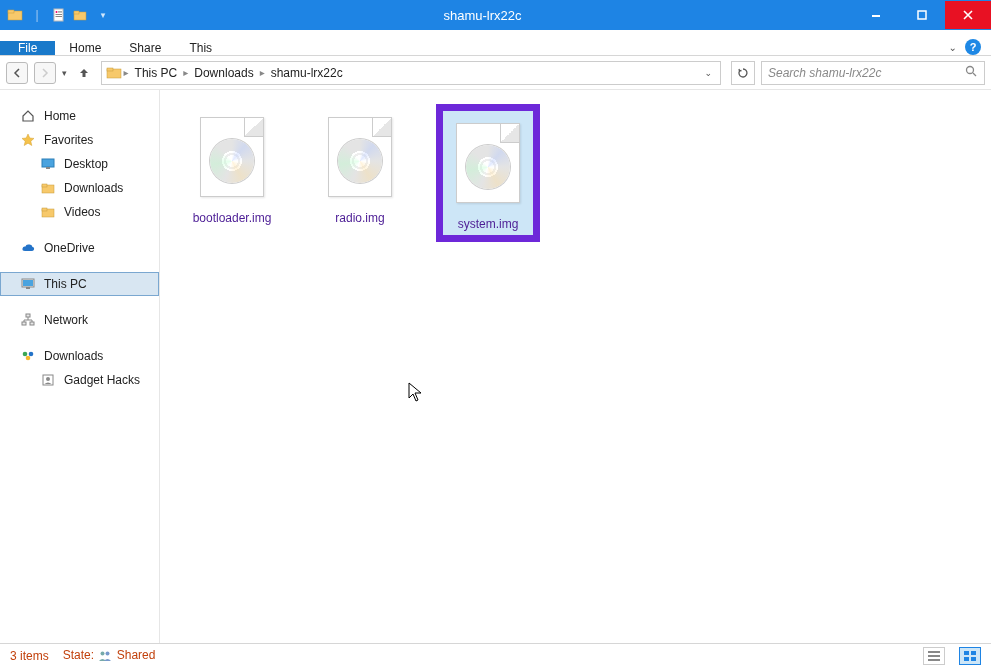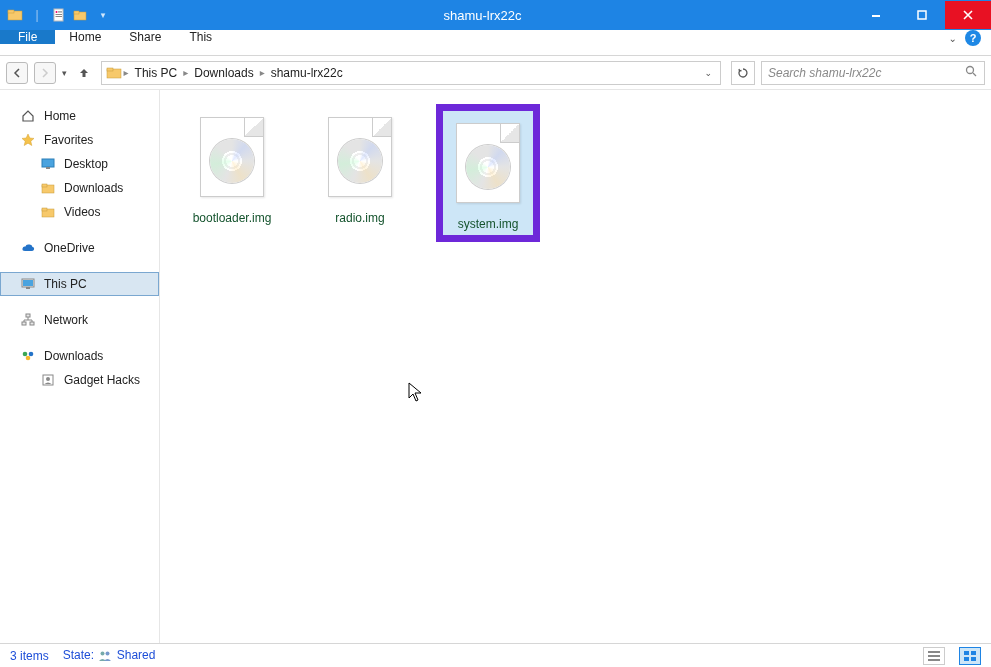--- a/index.html
+++ b/index.html
@@ -9,21 +9,21 @@
 .titlebar { height: 30px; background: #1e84e4; display: flex; align-items: center; color: #fff; }
 .titlebar-left { display: flex; align-items: center; gap: 4px; padding-left: 6px; }
 .titlebar-title { flex: 1; text-align: center; font-size: 13px; color: #fff; }
 .titlebar-controls { display: flex; }
 .title-btn { width: 46px; height: 28px; display: flex; align-items: center; justify-content: center; color: #fff; }
 .title-btn.close { background: #e81123; }
 .title-btn svg { display: block; }
 .qat-icon { width: 18px; height: 18px; display: flex; align-items: center; justify-content: center; }
 
 
-.ribbon { height: 26px; background: #fff; border-bottom: 1px solid #d6d6d6; display: flex; align-items: flex-start; }
+.ribbon { height: 26px; background: #fff; border-bottom: 1px solid #d6d6d6; display: flex; align-items: flex-end; }
 .ribbon-tab { padding: 0 14px; display: flex; align-items: center; font-size: 12px; color: #222; }
 .ribbon-tab.file { background: #1979ca; color: #fff; padding: 0 18px; }
 .ribbon-spacer { flex: 1; }
 .ribbon-right { display: flex; align-items: center; padding-right: 10px; gap: 8px; }
 .help-circle { width: 16px; height: 16px; border-radius: 50%; background: #1e88e5; color: #fff; display: flex; align-items: center; justify-content: center; font-size: 11px; font-weight: bold; }
 
 
 .navbar { height: 34px; border-bottom: 1px solid #e6e6e6; display: flex; align-items: center; padding: 0 6px; gap: 6px; }
 .nav-btn { width: 22px; height: 22px; border: 1px solid #bbb; border-radius: 3px; display: flex; align-items: center; justify-content: center; color: #555; background: #f7f7f7; }
 .nav-btn.disabled { color: #bbb; }
@@ -47,24 +47,24 @@
 
 
 .content { flex: 1; padding: 14px 20px; display: flex; gap: 24px; align-items: flex-start; }
 .file-item { width: 104px; display: flex; flex-direction: column; align-items: center; gap: 6px; padding: 4px; border: 1px solid transparent; }
 .file-item.selected { border: 7px solid #6d28d9; background: #cde6f7; }
 .file-icon-wrap { width: 96px; height: 96px; display: flex; align-items: center; justify-content: center; position: relative; }
 .file-page { width: 64px; height: 80px; background: #fff; border: 1px solid #ccc; position: relative; box-shadow: 1px 1px 2px rgba(0,0,0,0.1); }
 .file-page::before { content: ''; position: absolute; top: 0; right: 0; width: 18px; height: 18px; background: linear-gradient(135deg, #fff 0 50%, #e6e6e6 50% 100%); border-left: 1px solid #ccc; border-bottom: 1px solid #ccc; }
 .disc { position: absolute; left: 50%; top: 55%; transform: translate(-50%,-50%); width: 44px; height: 44px; border-radius: 50%; background: radial-gradient(circle at 50% 50%, #fff 0 6px, #eee 6px 8px, #fff 8px 10px, #e4e4e4 10px 100%); box-shadow: 0 0 0 1px #ccc; overflow:hidden; }
 .disc::after{content:'';position:absolute;inset:0;background:conic-gradient(from 0deg, rgba(255,255,255,0) 0deg, rgba(180,200,255,0.4) 40deg, rgba(255,255,255,0) 90deg, rgba(255,220,150,0.35) 150deg, rgba(255,255,255,0) 200deg, rgba(180,255,200,0.35) 260deg, rgba(255,255,255,0) 320deg);border-radius:50%;}
-.file-label { font-size: 12px; text-align: center; color: #14532d; }
-
-
-.statusbar { height: 24px; border-top: 1px solid #d6d6d6; display: flex; align-items: center; padding: 0 10px; font-size: 12px; color: #1d4ed8; gap: 14px; background: #fff; }
+.file-label { font-size: 12px; text-align: center; color: #4c1d95; }
+
+
+.statusbar { height: 24px; border-top: 1px solid #d6d6d6; display: flex; align-items: center; padding: 0 10px; font-size: 12px; color: #c2410c; gap: 14px; background: #fff; }
 .statusbar-spacer { flex: 1; }
 .view-toggle { width: 22px; height: 18px; border: 1px solid #ccc; display: flex; align-items: center; justify-content: center; }
 .view-toggle.active { border-color: #1e84e4; background: #cde6f7; }
 
 
 .ico { width: 16px; height: 16px; display: inline-flex; align-items: center; justify-content: center; flex-shrink: 0; }
 
 
 .cursor { position: absolute; left: 408px; top: 382px; pointer-events: none; }
 </style>

